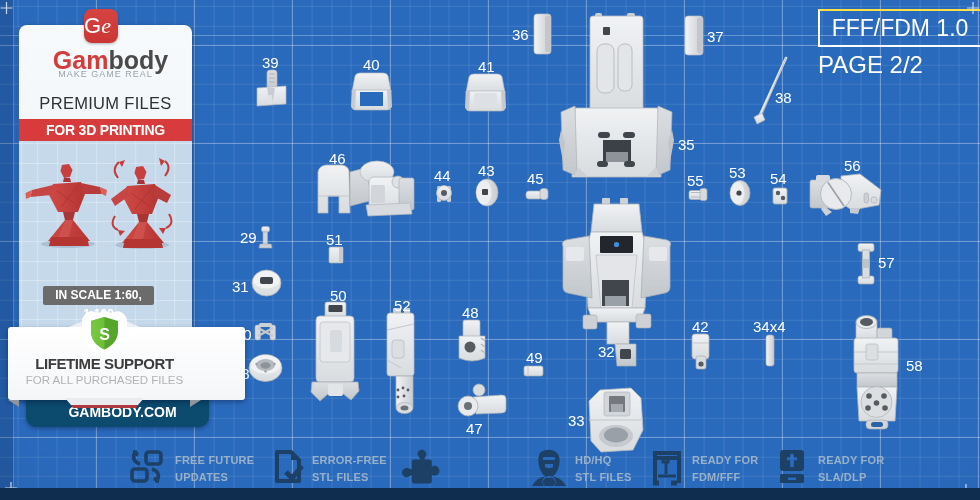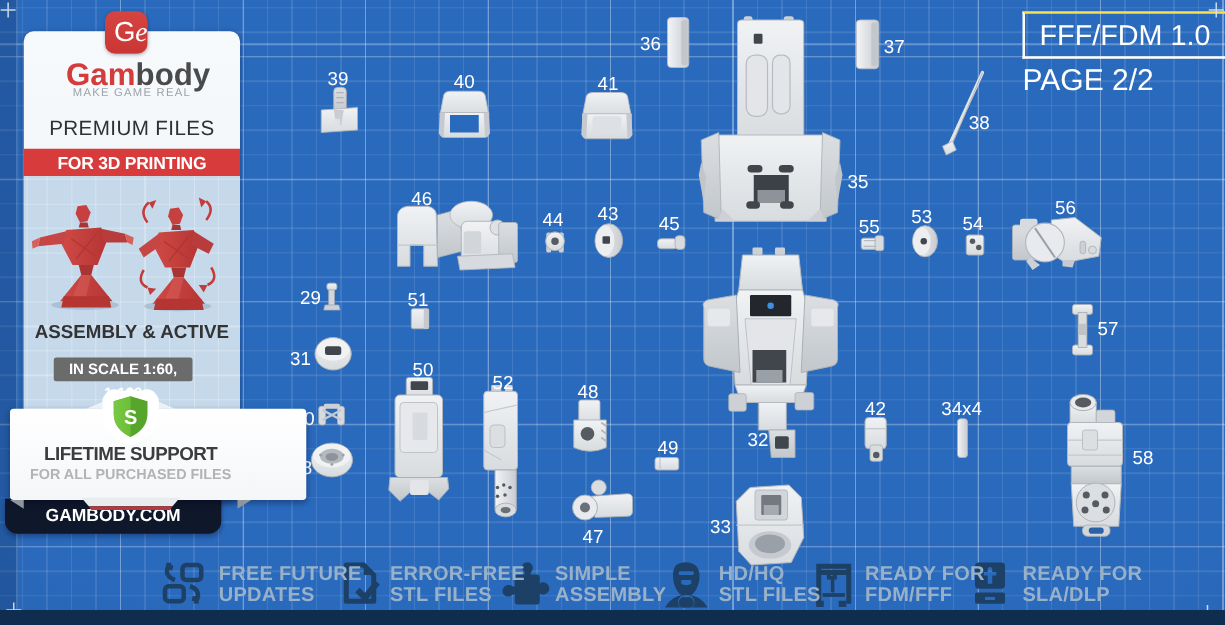--- a/index.html
+++ b/index.html
@@ -13,41 +13,41 @@
       repeating-linear-gradient(to right, rgba(255,255,255,0.10) 0 1px, transparent 1px 19.6px),
       repeating-linear-gradient(to bottom, rgba(255,255,255,0.10) 0 1px, transparent 1px 19.6px);
     background-position: 96px 0, 0 45px, 17.6px 0, 0 5.8px;
   }
   #bottomstrip{position:absolute;left:0;top:488px;width:980px;height:12px;background:#0f2d4e;}
   
   #ffbox{position:absolute;left:818px;top:9px;width:162px;height:38px;border-top:2px solid #fde047;border-left:2px solid #fff;border-bottom:2px solid #fff;box-sizing:border-box;color:#fff;font-size:23px;text-align:center;line-height:34px;}
   #pagebox{position:absolute;left:818px;top:51px;width:150px;height:30px;color:#fff;font-size:24px;text-align:left;line-height:28px;}
   
   #card{position:absolute;left:19px;top:25px;width:173px;height:375px;background:linear-gradient(#f7fafc,#e9eff6);border-radius:8px;box-shadow:0 2px 6px rgba(0,0,30,0.35);}
-  #gelogo{position:absolute;left:65px;top:-16px;width:34px;height:34px;background:linear-gradient(#d64441,#c93634);border-radius:8px;box-shadow:0 1px 3px rgba(0,0,30,0.3);color:#fff;text-align:right;font-size:22px;line-height:33px;}
+  #gelogo{position:absolute;left:65px;top:-16px;width:34px;height:34px;background:linear-gradient(#d64441,#c93634);border-radius:8px;box-shadow:0 1px 3px rgba(0,0,30,0.3);color:#fff;text-align:left;font-size:22px;line-height:33px;}
   #gelogo .ee{font-family:"Liberation Serif",serif;font-style:italic;font-size:22px;}
   #gambody{position:absolute;left:0;top:21px;width:183px;text-align:center;font-size:25px;font-weight:bold;color:#4a4a4a;letter-spacing:0px;}
   #gambody .red{color:#d43b3b;}
   #makegame{position:absolute;left:0;top:44px;width:173px;text-align:center;font-size:9px;color:#9aa2ab;letter-spacing:1px;}
   #premium{position:absolute;left:0;top:69px;width:173px;text-align:center;font-size:16.5px;letter-spacing:0.3px;color:#2e3133;}
   #for3d{position:absolute;left:0;top:94px;width:173px;height:22px;background:#d83b3b;color:#fff;font-weight:bold;font-size:14px;text-align:center;line-height:22px;letter-spacing:-0.2px;}
   #bluepanel{position:absolute;left:0;top:116px;width:173px;height:186px;background:#c5d9ea;
     background-image:
       repeating-linear-gradient(to right, rgba(255,255,255,0.28) 0 1px, transparent 1px 19.6px),
       repeating-linear-gradient(to bottom, rgba(255,255,255,0.28) 0 1px, transparent 1px 19.6px);
     background-position: 18.2px 2px;}
   #assembly{position:absolute;left:0;top:232px;width:173px;text-align:center;font-size:15px;font-weight:bold;color:#333;}
   #scalepill{position:absolute;left:24px;top:261px;width:111px;height:19px;background:#6b6b6b;border-radius:2px;color:#fff;font-size:12px;font-weight:bold;text-align:center;line-height:19px;}
   
   #ribbon{position:absolute;left:8px;top:327px;width:193px;height:73px;background:linear-gradient(#ffffff,#f4f6f8);border-radius:3px;box-shadow:0 2px 5px rgba(0,0,30,0.35);z-index:5;padding-left:44px;}
   #lifetime{position:absolute;left:0;top:28px;width:193px;text-align:center;font-size:15px;letter-spacing:-0.4px;font-weight:bold;color:#3c3c3c;}
-  #forall{position:absolute;left:0;top:47px;width:193px;text-align:center;font-size:11.5px;color:#b3b3b3;font-weight:bold;}
-  #redbanner{position:absolute;left:4px;top:399px;z-index:4;width:173px;height:28px;background:#0f172a;border-radius:0 0 10px 10px;color:#fff;font-weight:bold;font-size:14px;text-align:center;line-height:26px;box-shadow:0 2px 4px rgba(0,0,30,0.3);}
+  #forall{position:absolute;left:0;top:47px;width:193px;text-align:center;font-size:11.5px;color:#b3b3b3;}
+  #redbanner{position:absolute;left:26px;top:399px;z-index:4;width:173px;height:28px;background:#0c4a6e;border-radius:0 0 10px 10px;color:#fff;font-weight:bold;font-size:14px;text-align:center;line-height:26px;box-shadow:0 2px 4px rgba(0,0,30,0.3);padding-left:10px;}
   
-  .feat{position:absolute;color:#98b1c9;font-size:16px;font-weight:bold;line-height:16.5px;letter-spacing:0.2px;}
+  .feat{position:absolute;color:#98b1c9;font-size:11px;font-weight:bold;line-height:16.5px;letter-spacing:0.2px;}
   svg text{font-family:"Liberation Sans",sans-serif;}
 </style>
 </head>
 <body>
 <div id="frame">
 
   <div id="grid"></div>
 
   <div style="position:absolute;left:0;top:0;width:980px;height:500px;background:radial-gradient(ellipse 120% 115% at 52% 42%, rgba(0,0,0,0) 55%, rgba(8,25,55,0.22) 100%);"></div>
 
@@ -440,21 +440,20 @@
         </g>
         <g fill="#c43b3b">
           <path d="M100 29 l6 -2 l-3 7 z"></path>
           <path d="M146 28 l-6 -3 l2 8 z"></path>
           <path d="M99 97 l7 1 l-5 5 z"></path>
           <path d="M147 95 l-7 0 l4 6 z"></path>
         </g>
       </g>
     </svg>
 
-    <div id="assembly">ASSEMBLY &amp; ACTIVE</div>
 
     <div id="scalepill">IN SCALE 1:60, 1:100</div>
 
     <div id="gelogo">G<span class="ee">e</span></div>
   </div>
 
   <div id="ribbon">
 
     <div id="lifetime">LIFETIME SUPPORT</div>
 
@@ -533,21 +532,20 @@
       <path d="M783 10 h18 c2,0 3,1 3,3 v15 c0,2 -1,3 -3,3 h-18 c-2,0 -3,-1 -3,-3 v-15 c0,-2 1,-3 3,-3 z M792 13.5 c-1,0 -1.8,0.8 -1.8,1.8 v2.2 h-3.2 v2.8 h3.2 v6.7 h3.6 v-6.7 h3.2 v-2.8 h-3.2 v-2.2 c0,-1 -0.8,-1.8 -1.8,-1.8 z" fill-rule="evenodd"></path>
       <rect x="780" y="34" width="24" height="9" rx="1.5"></rect>
       <rect x="788" y="37.5" width="8" height="2.5" fill="#2a6abd"></rect>
     </g>
   </svg>
 
   <div class="feat" style="left:175px;top:452px;">FREE FUTURE<br>UPDATES</div>
 
   <div class="feat" style="left:312px;top:452px;">ERROR-FREE<br>STL FILES</div>
 
-  <div class="feat" style="left:444px;top:452px;">SIMPLE<br>ASSEMBLY</div>
 
   <div class="feat" style="left:575px;top:452px;">HD/HQ<br>STL FILES</div>
 
   <div class="feat" style="left:692px;top:452px;">READY FOR<br>FDM/FFF</div>
 
   <div class="feat" style="left:818px;top:452px;">READY FOR<br>SLA/DLP</div>
 
   <svg width="980" height="500" viewBox="0 0 980 500" style="position:absolute;left:0;top:0;">
     <g stroke="#dce6f2" stroke-width="1.2" opacity="0.9">
       <path d="M6.5 2 v12 M0.5 8 h12"></path>

